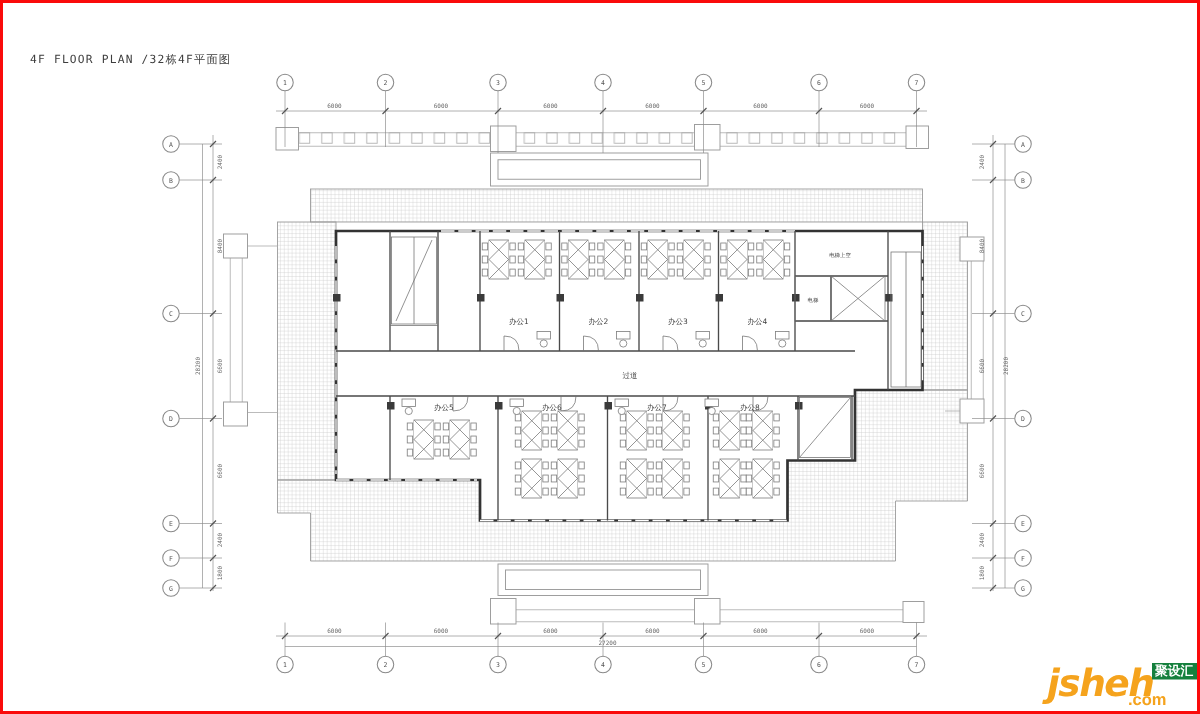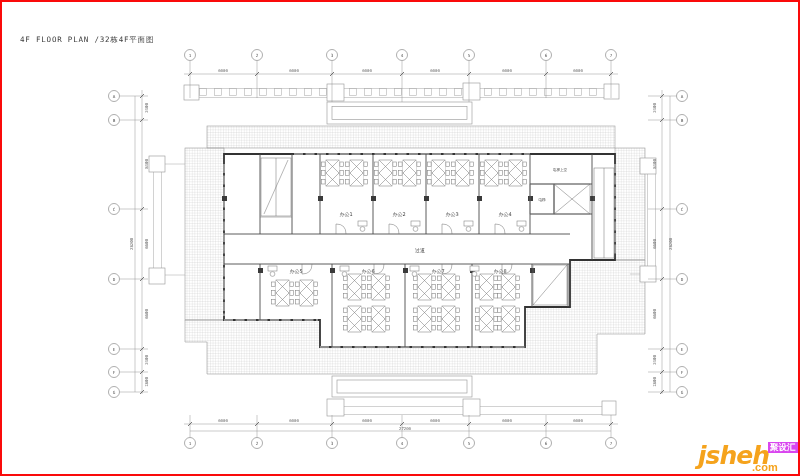--- a/index.html
+++ b/index.html
@@ -7,21 +7,21 @@
         border:2px solid #fa0a0a;background:#fff;overflow:hidden;
         font-family:"Liberation Sans",sans-serif;}
   .title{position:absolute;left:18px;top:33px;font-family:"DejaVu Sans Mono",monospace;
          font-size:7.5px;letter-spacing:0.8px;color:#3d3d3d;white-space:nowrap;}
   .footer{position:absolute;left:477px;top:450px;font-family:"Liberation Serif",serif;
           font-size:10px;letter-spacing:0.6px;color:#4c4c4c;white-space:nowrap;margin-top:30px;}
   .wm{position:absolute;left:694px;top:437px;width:104px;height:37px;z-index:5;}
   .wm-brand{position:absolute;left:2px;top:2px;font-size:25px;font-weight:bold;
             color:#f5a31d;font-family:"DejaVu Sans",sans-serif;letter-spacing:-1px;font-style:italic;}
   .wm-tld{position:absolute;left:56px;top:22px;font-size:11px;font-weight:bold;color:#f5a31d;}
-  .wm-badge{position:absolute;left:72px;top:3px;background:#d946ef;color:#fff;
+  .wm-badge{position:absolute;left:72px;top:3px;background:#15803d;color:#fff;
             font-size:8.5px;line-height:11px;padding:0 2px;font-weight:bold;white-space:nowrap;}
   svg{position:absolute;left:0;top:0;}
   svg text{font-family:"DejaVu Sans Mono",monospace;}
   .wallf{fill:#fff;stroke:#333;stroke-width:1.8;}
   .p{fill:none;stroke:#4a4a4a;stroke-width:0.9;}
   .thin{fill:none;stroke:#6f6f6f;stroke-width:0.5;}
   .lt{fill:none;stroke:#adadad;stroke-width:0.55;}
   .ltf{fill:#fff;stroke:#9c9c9c;stroke-width:0.65;}
   .hatch{fill:url(#xh);stroke:#9b9b9b;stroke-width:0.6;}
   .dim{fill:none;stroke:#8a8a8a;stroke-width:0.45;}

